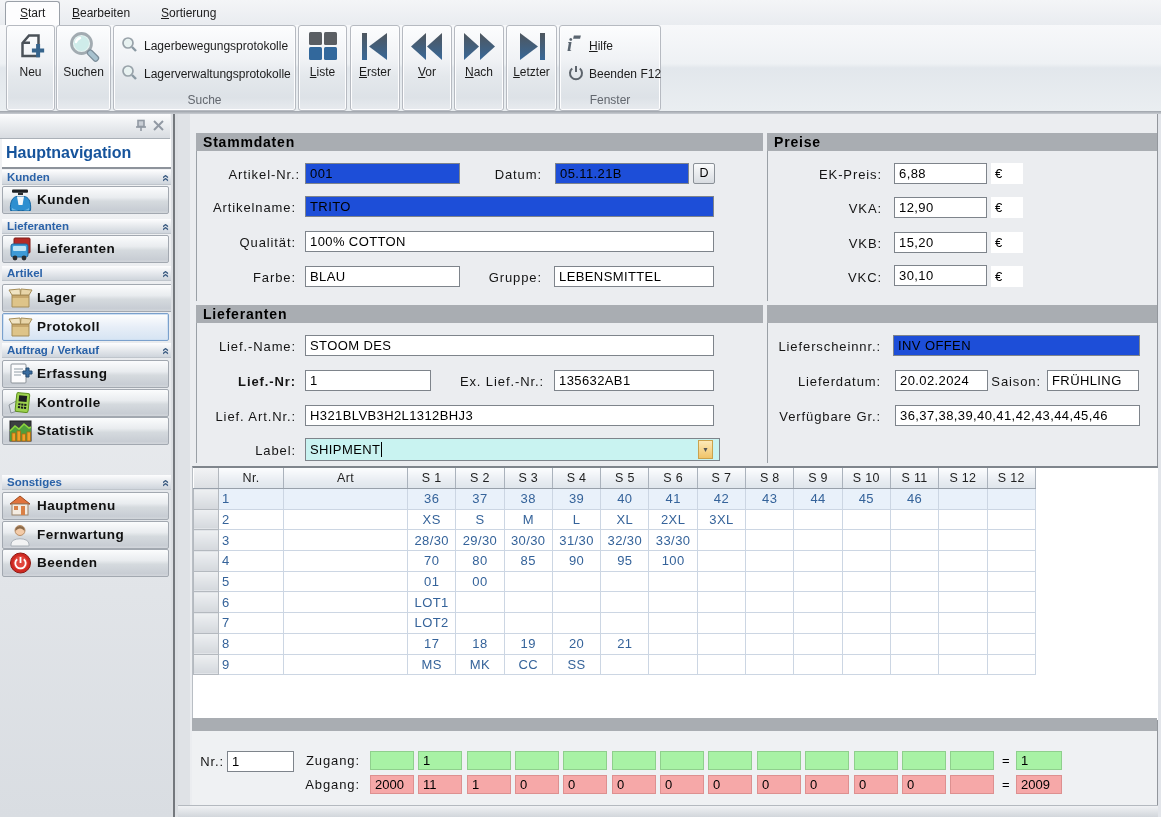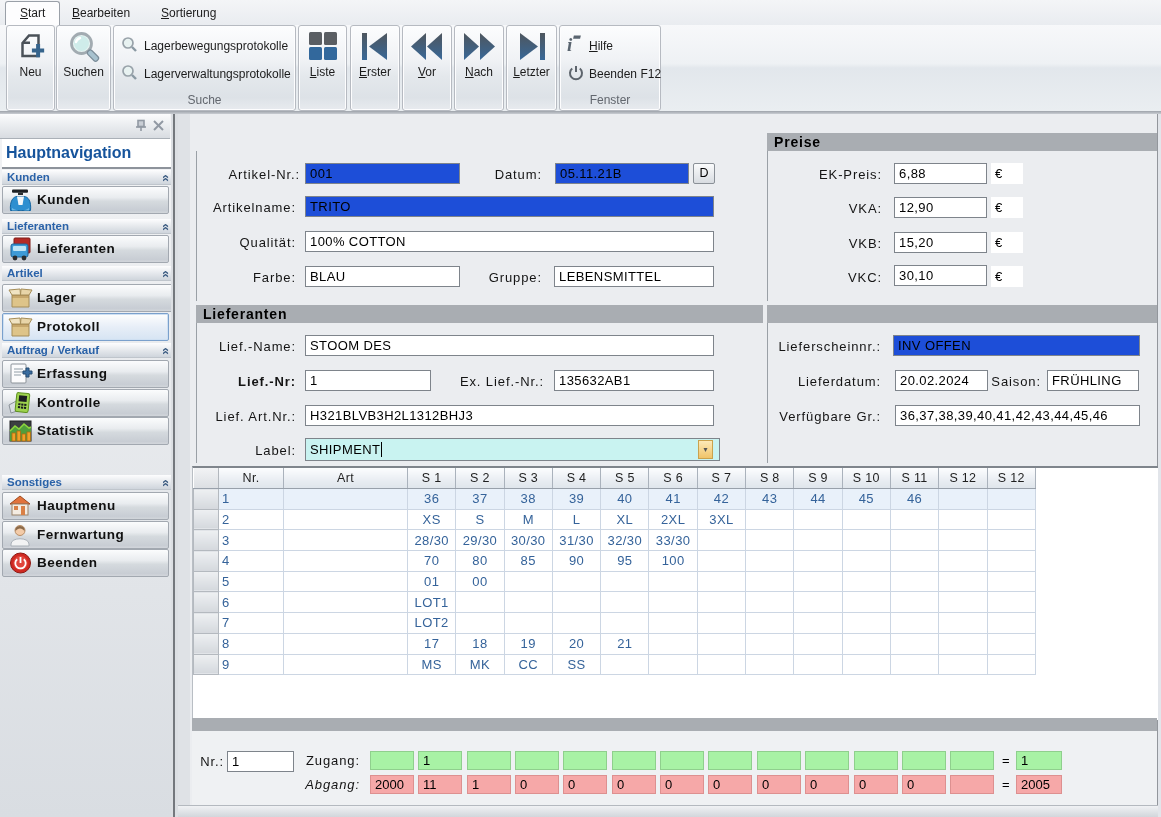--- a/index.html
+++ b/index.html
@@ -294,20 +294,21 @@
     <div class="tx">Beenden</div>
   </div>
 </div>
 
 <div class="abs" style="left:171px;top:114px;width:7px;height:703px;background:#dcdfe3;"></div>
 <div class="abs" style="left:173px;top:114px;width:2px;height:703px;background:#74787d;"></div>
 
 <div id="main" class="abs">
   <div class="abs" style="left:0;top:0;width:12px;height:703px;background:#dfe2e6;"></div>
 
+  <div class="band" style="left:18px;top:19px;width:567px;">Stammdaten</div>
   <div class="band" style="left:589px;top:19px;width:390px;">Preise</div>
   <div class="band" style="left:18px;top:191px;width:567px;">Lieferanten</div>
   <div class="band" style="left:589px;top:191px;width:390px;"></div>
 
   <div class="abs" style="left:18px;top:37px;width:1px;height:150px;background:#9aa0a6;"></div>
   <div class="abs" style="left:589px;top:37px;width:1px;height:150px;background:#9aa0a6;"></div>
   <div class="abs" style="left:18px;top:209px;width:1px;height:140px;background:#9aa0a6;"></div>
   <div class="abs" style="left:589px;top:209px;width:1px;height:140px;background:#9aa0a6;"></div>
 
   <div class="lbl" style="left:0px;top:53px;width:122px;">Artikel-Nr.:</div>
@@ -550,21 +551,21 @@
             <td></td>
           </tr>
     </tbody>
       </table>
   </div>
   <div id="grayband"></div>
   <div id="bottompanel">
     <div class="lbl" style="left:0px;top:23px;width:32px;">Nr.:</div>
     <div class="inp" style="left:35px;top:20px;width:61px;">1</div>
     <div class="lbl" style="left:80px;top:22px;width:88px;">Zugang:</div>
-    <div class="lbl" style="left:80px;top:46px;width:88px;font-style:italic;">Abgang:</div>
+    <div class="lbl" style="left:80px;top:46px;width:88px;">Abgang:</div>
     <div class="gcell" style="left:178px;top:20px;width:44px;"></div>
     <div class="gcell" style="left:226px;top:20px;width:44px;">1</div>
     <div class="gcell" style="left:275px;top:20px;width:44px;"></div>
     <div class="gcell" style="left:323px;top:20px;width:44px;"></div>
     <div class="gcell" style="left:371px;top:20px;width:44px;"></div>
     <div class="gcell" style="left:420px;top:20px;width:44px;"></div>
     <div class="gcell" style="left:468px;top:20px;width:44px;"></div>
     <div class="gcell" style="left:516px;top:20px;width:44px;"></div>
     <div class="gcell" style="left:565px;top:20px;width:44px;"></div>
     <div class="gcell" style="left:613px;top:20px;width:44px;"></div>
@@ -580,16 +581,16 @@
     <div class="rcell" style="left:371px;top:44px;width:44px;">0</div>
     <div class="rcell" style="left:420px;top:44px;width:44px;">0</div>
     <div class="rcell" style="left:468px;top:44px;width:44px;">0</div>
     <div class="rcell" style="left:516px;top:44px;width:44px;">0</div>
     <div class="rcell" style="left:565px;top:44px;width:44px;">0</div>
     <div class="rcell" style="left:613px;top:44px;width:44px;">0</div>
     <div class="rcell" style="left:662px;top:44px;width:44px;">0</div>
     <div class="rcell" style="left:710px;top:44px;width:44px;">0</div>
     <div class="rcell" style="left:758px;top:44px;width:44px;"></div>
     <div class="abs" style="left:810px;top:46px;font-size:13px;">=</div>
-    <div class="rcell" style="left:824px;top:44px;width:46px;">2005</div>
+    <div class="rcell" style="left:824px;top:44px;width:46px;">2009</div>
   </div>
   <div id="bottomstrip"></div>
 </div>
 
 </body></html>

